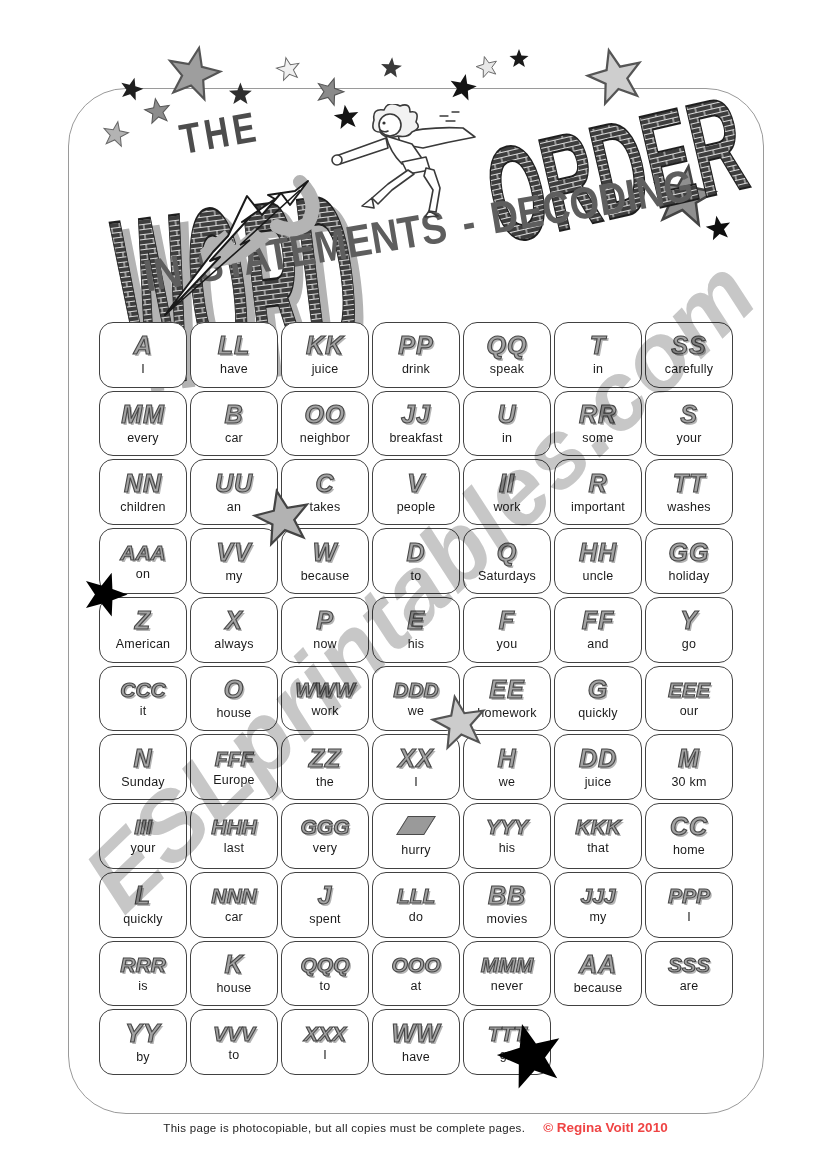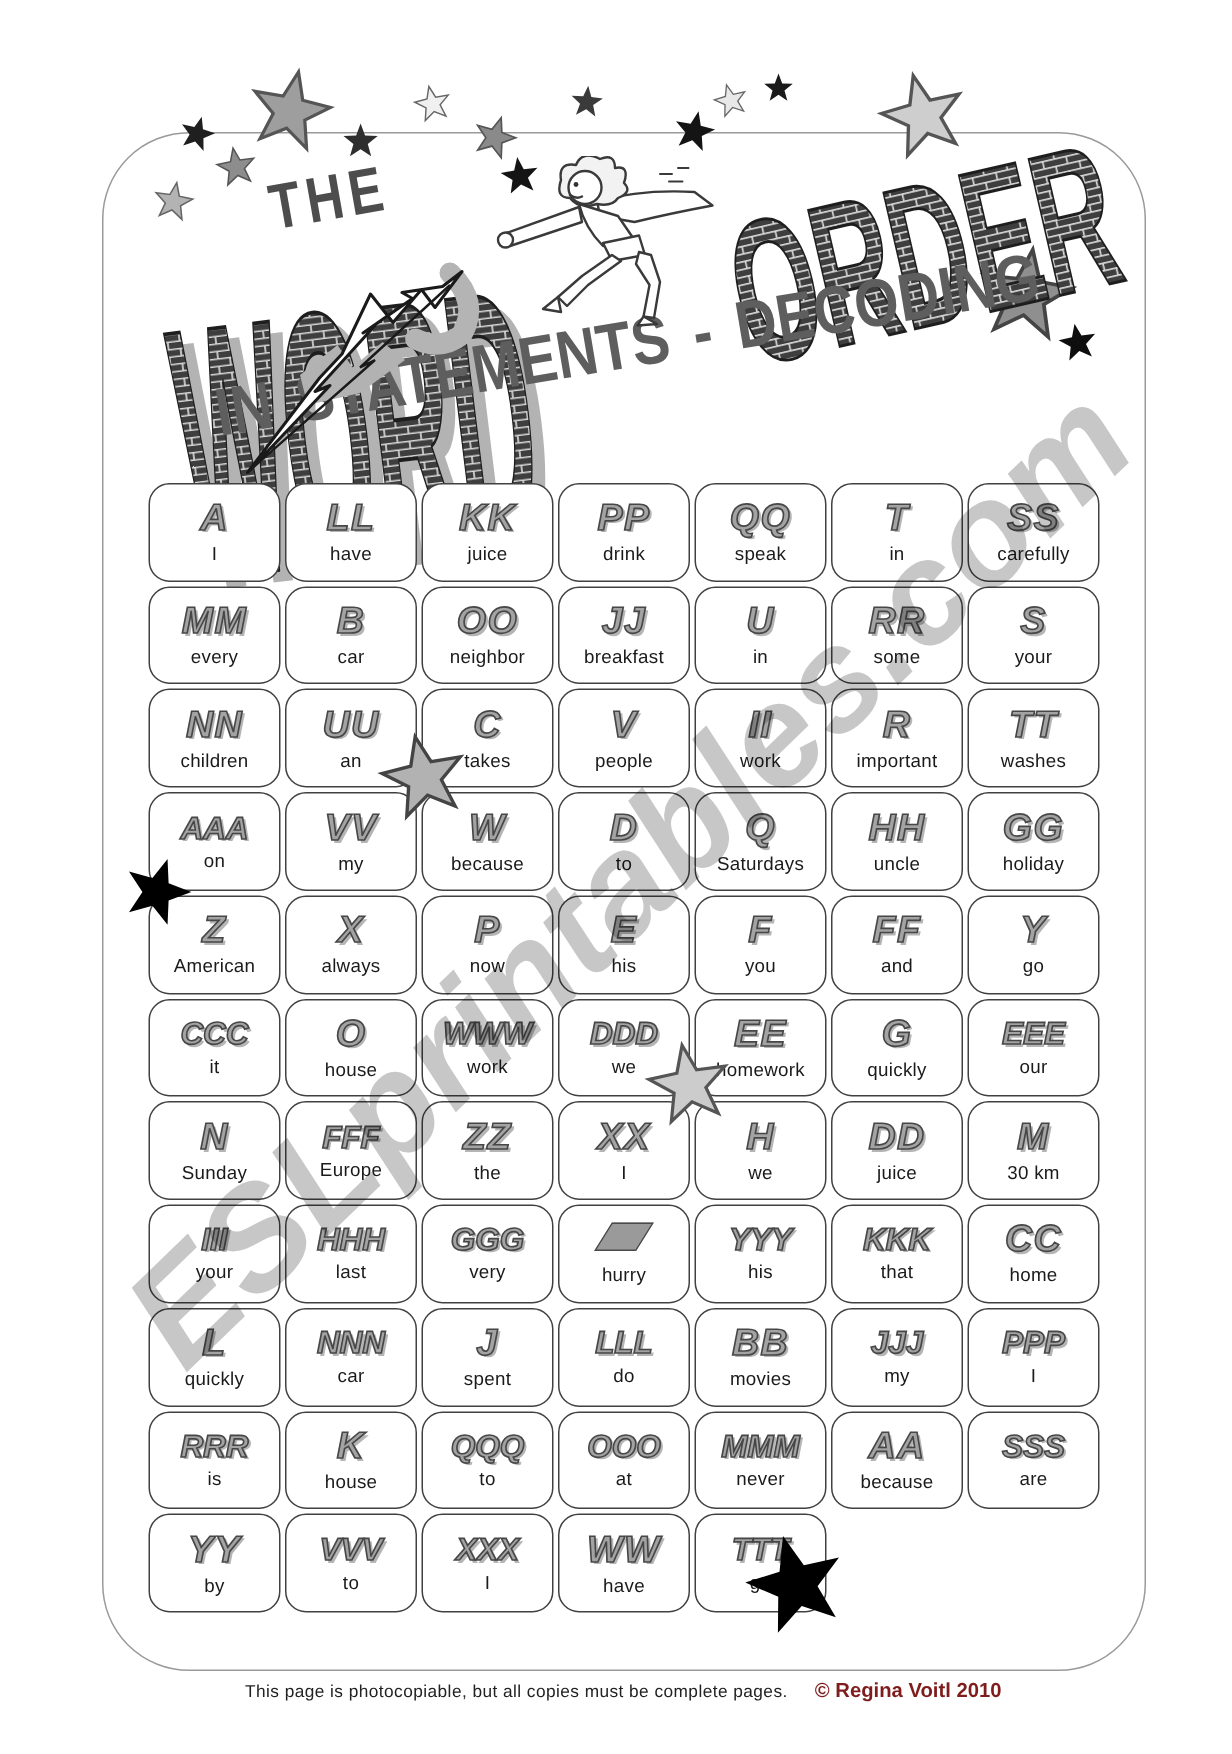--- a/index.html
+++ b/index.html
@@ -37,21 +37,21 @@
   .star{position:absolute;pointer-events:none;}
   #stars-back{z-index:3;}
   
   #watermark{position:absolute;left:420px;top:585px;transform:translate(-50%,-50%) rotate(-44deg);
     font-size:96px;font-weight:bold;font-style:italic;color:rgba(165,165,165,0.62);
     white-space:nowrap;letter-spacing:1px;z-index:40;mix-blend-mode:multiply;
     pointer-events:none;}
   
   #footer{position:absolute;left:68px;top:1118px;width:695px;text-align:center;z-index:10;}
   #footer .note{font-size:11.5px;color:#222;letter-spacing:0.3px;}
-  #footer .copyright{font-size:13.5px;font-weight:bold;color:#7f1d1d;margin-left:18px;}
+  #footer .copyright{font-size:13.5px;font-weight:bold;color:#ef4444;margin-left:18px;}
 </style>
 </head>
 <body>
 
 <div id="page">
 
   <div id="page-border"></div>
 
   <div id="stars-back">
       <svg width="64.8" height="64.8" viewBox="-12 -12 24 24" class="star" style="left: 160.6px; top: 41.6px; z-index: 3;">

